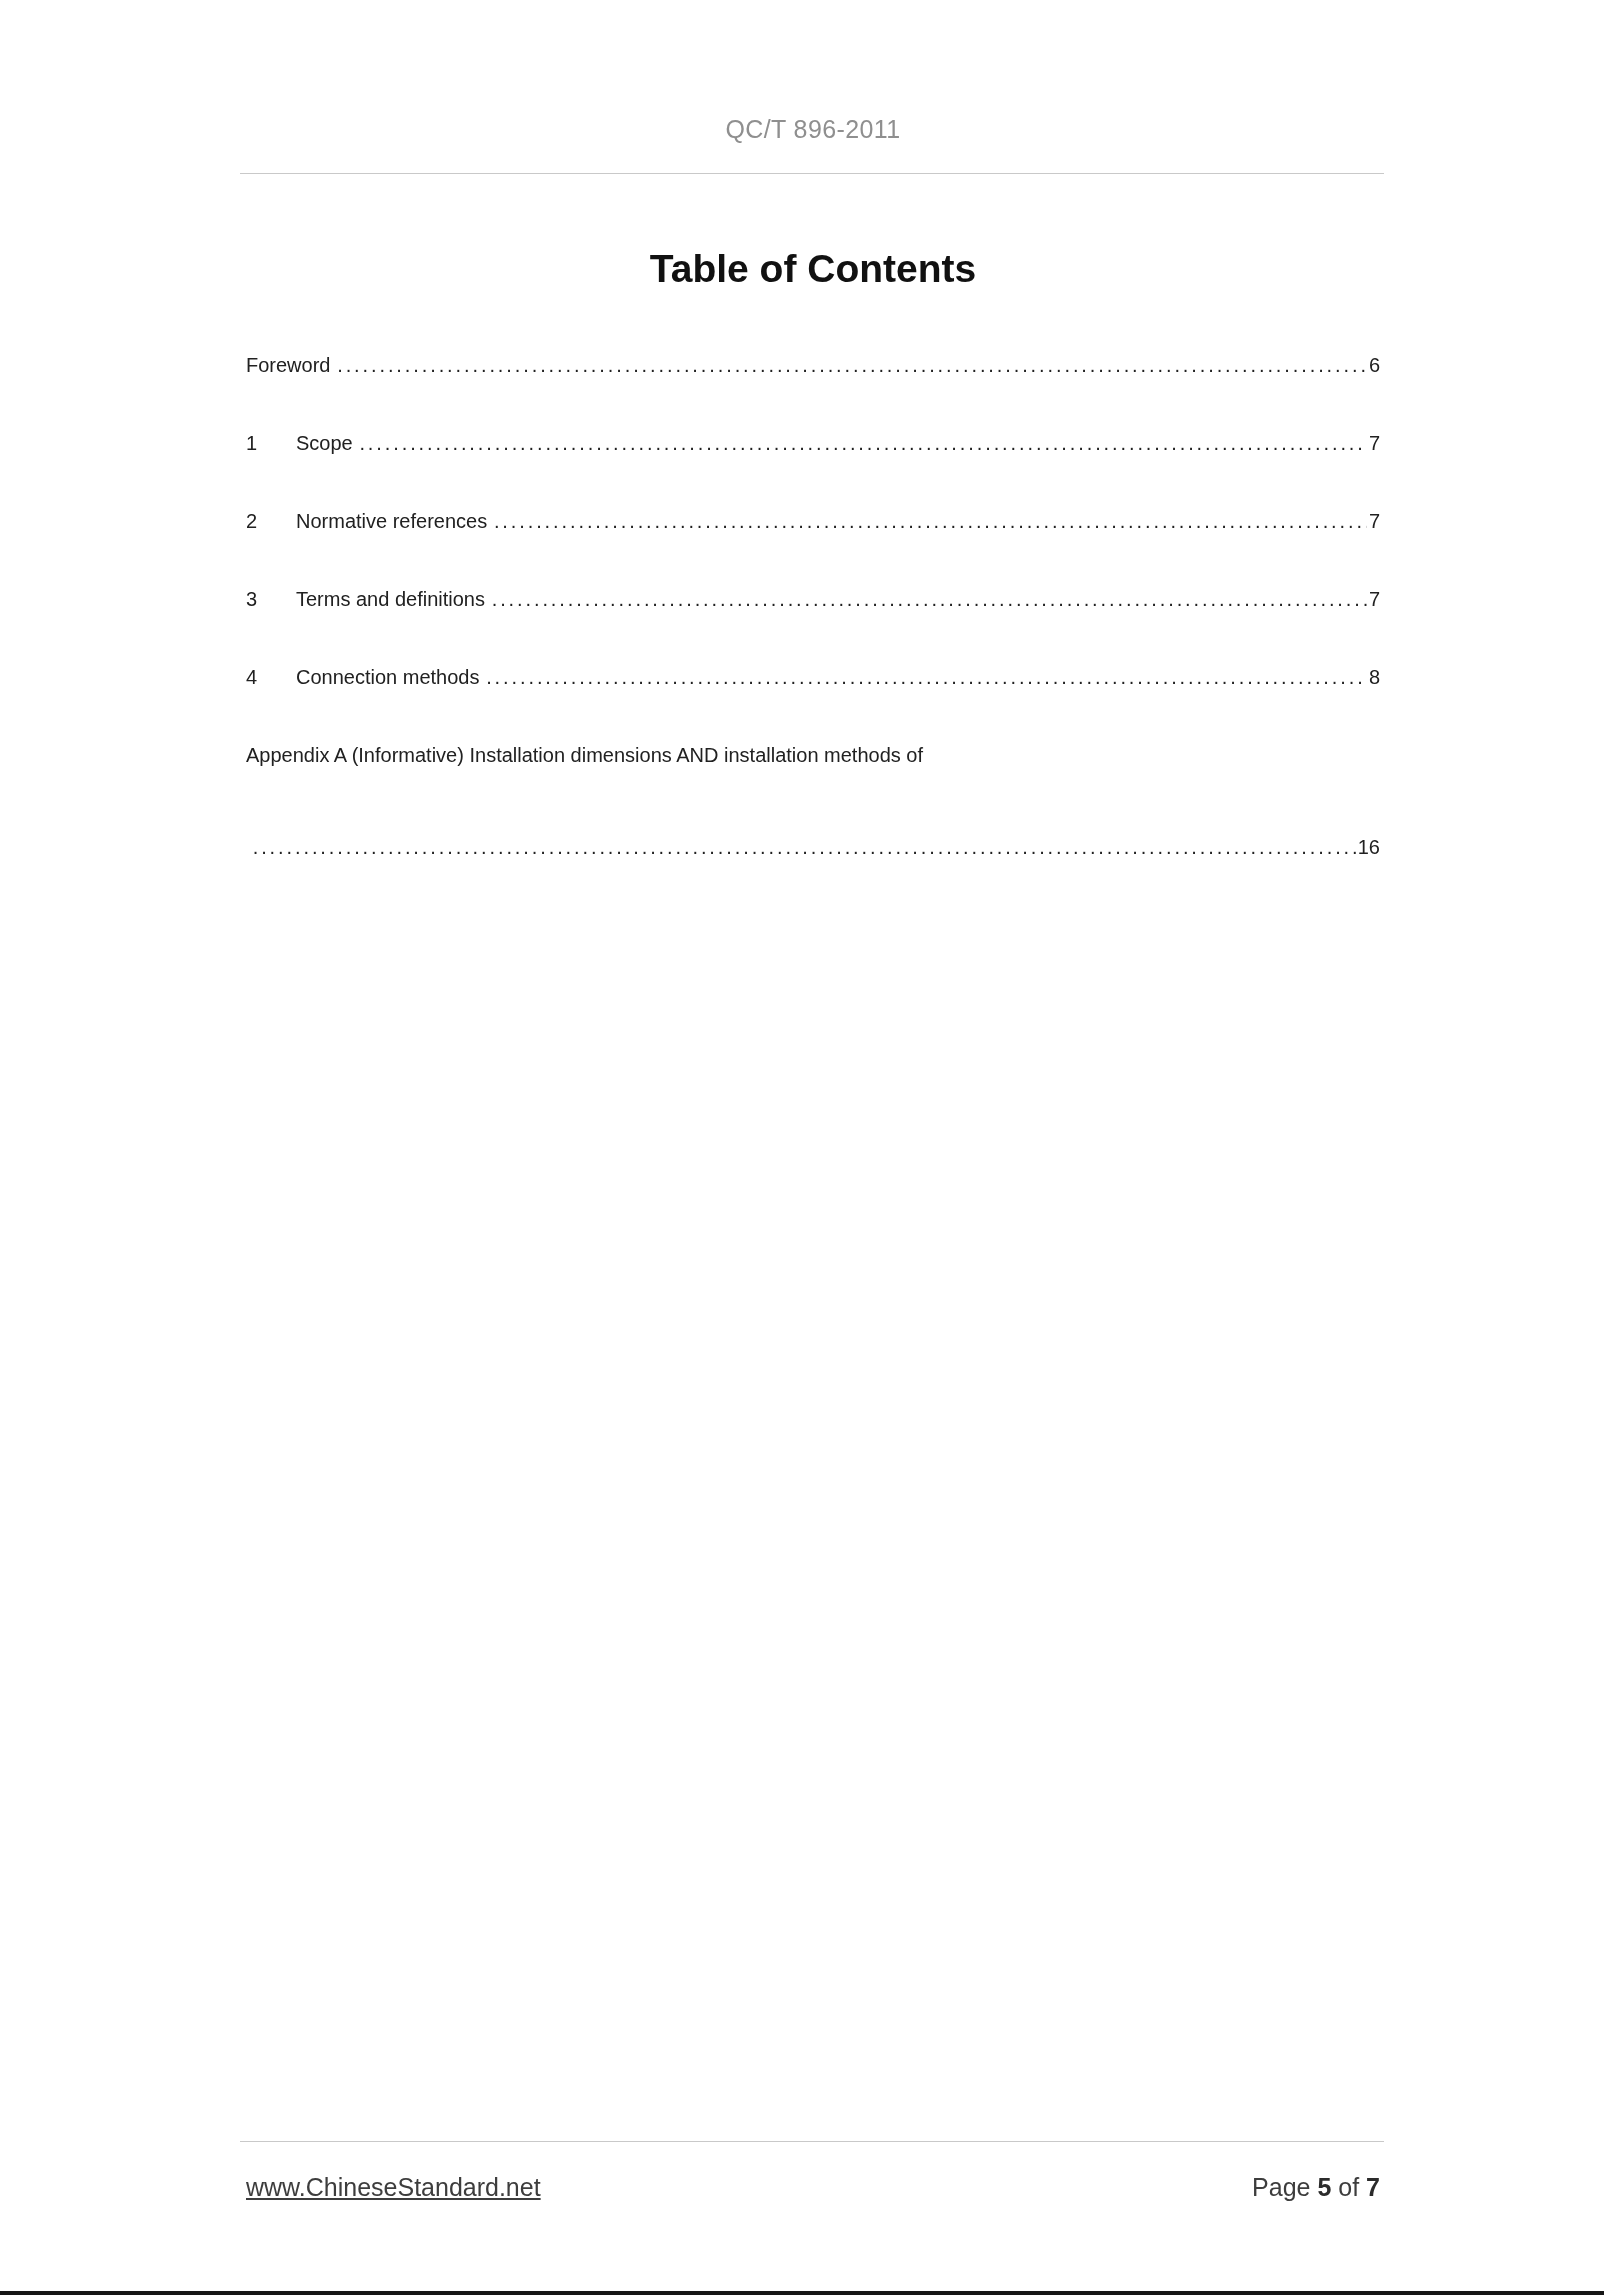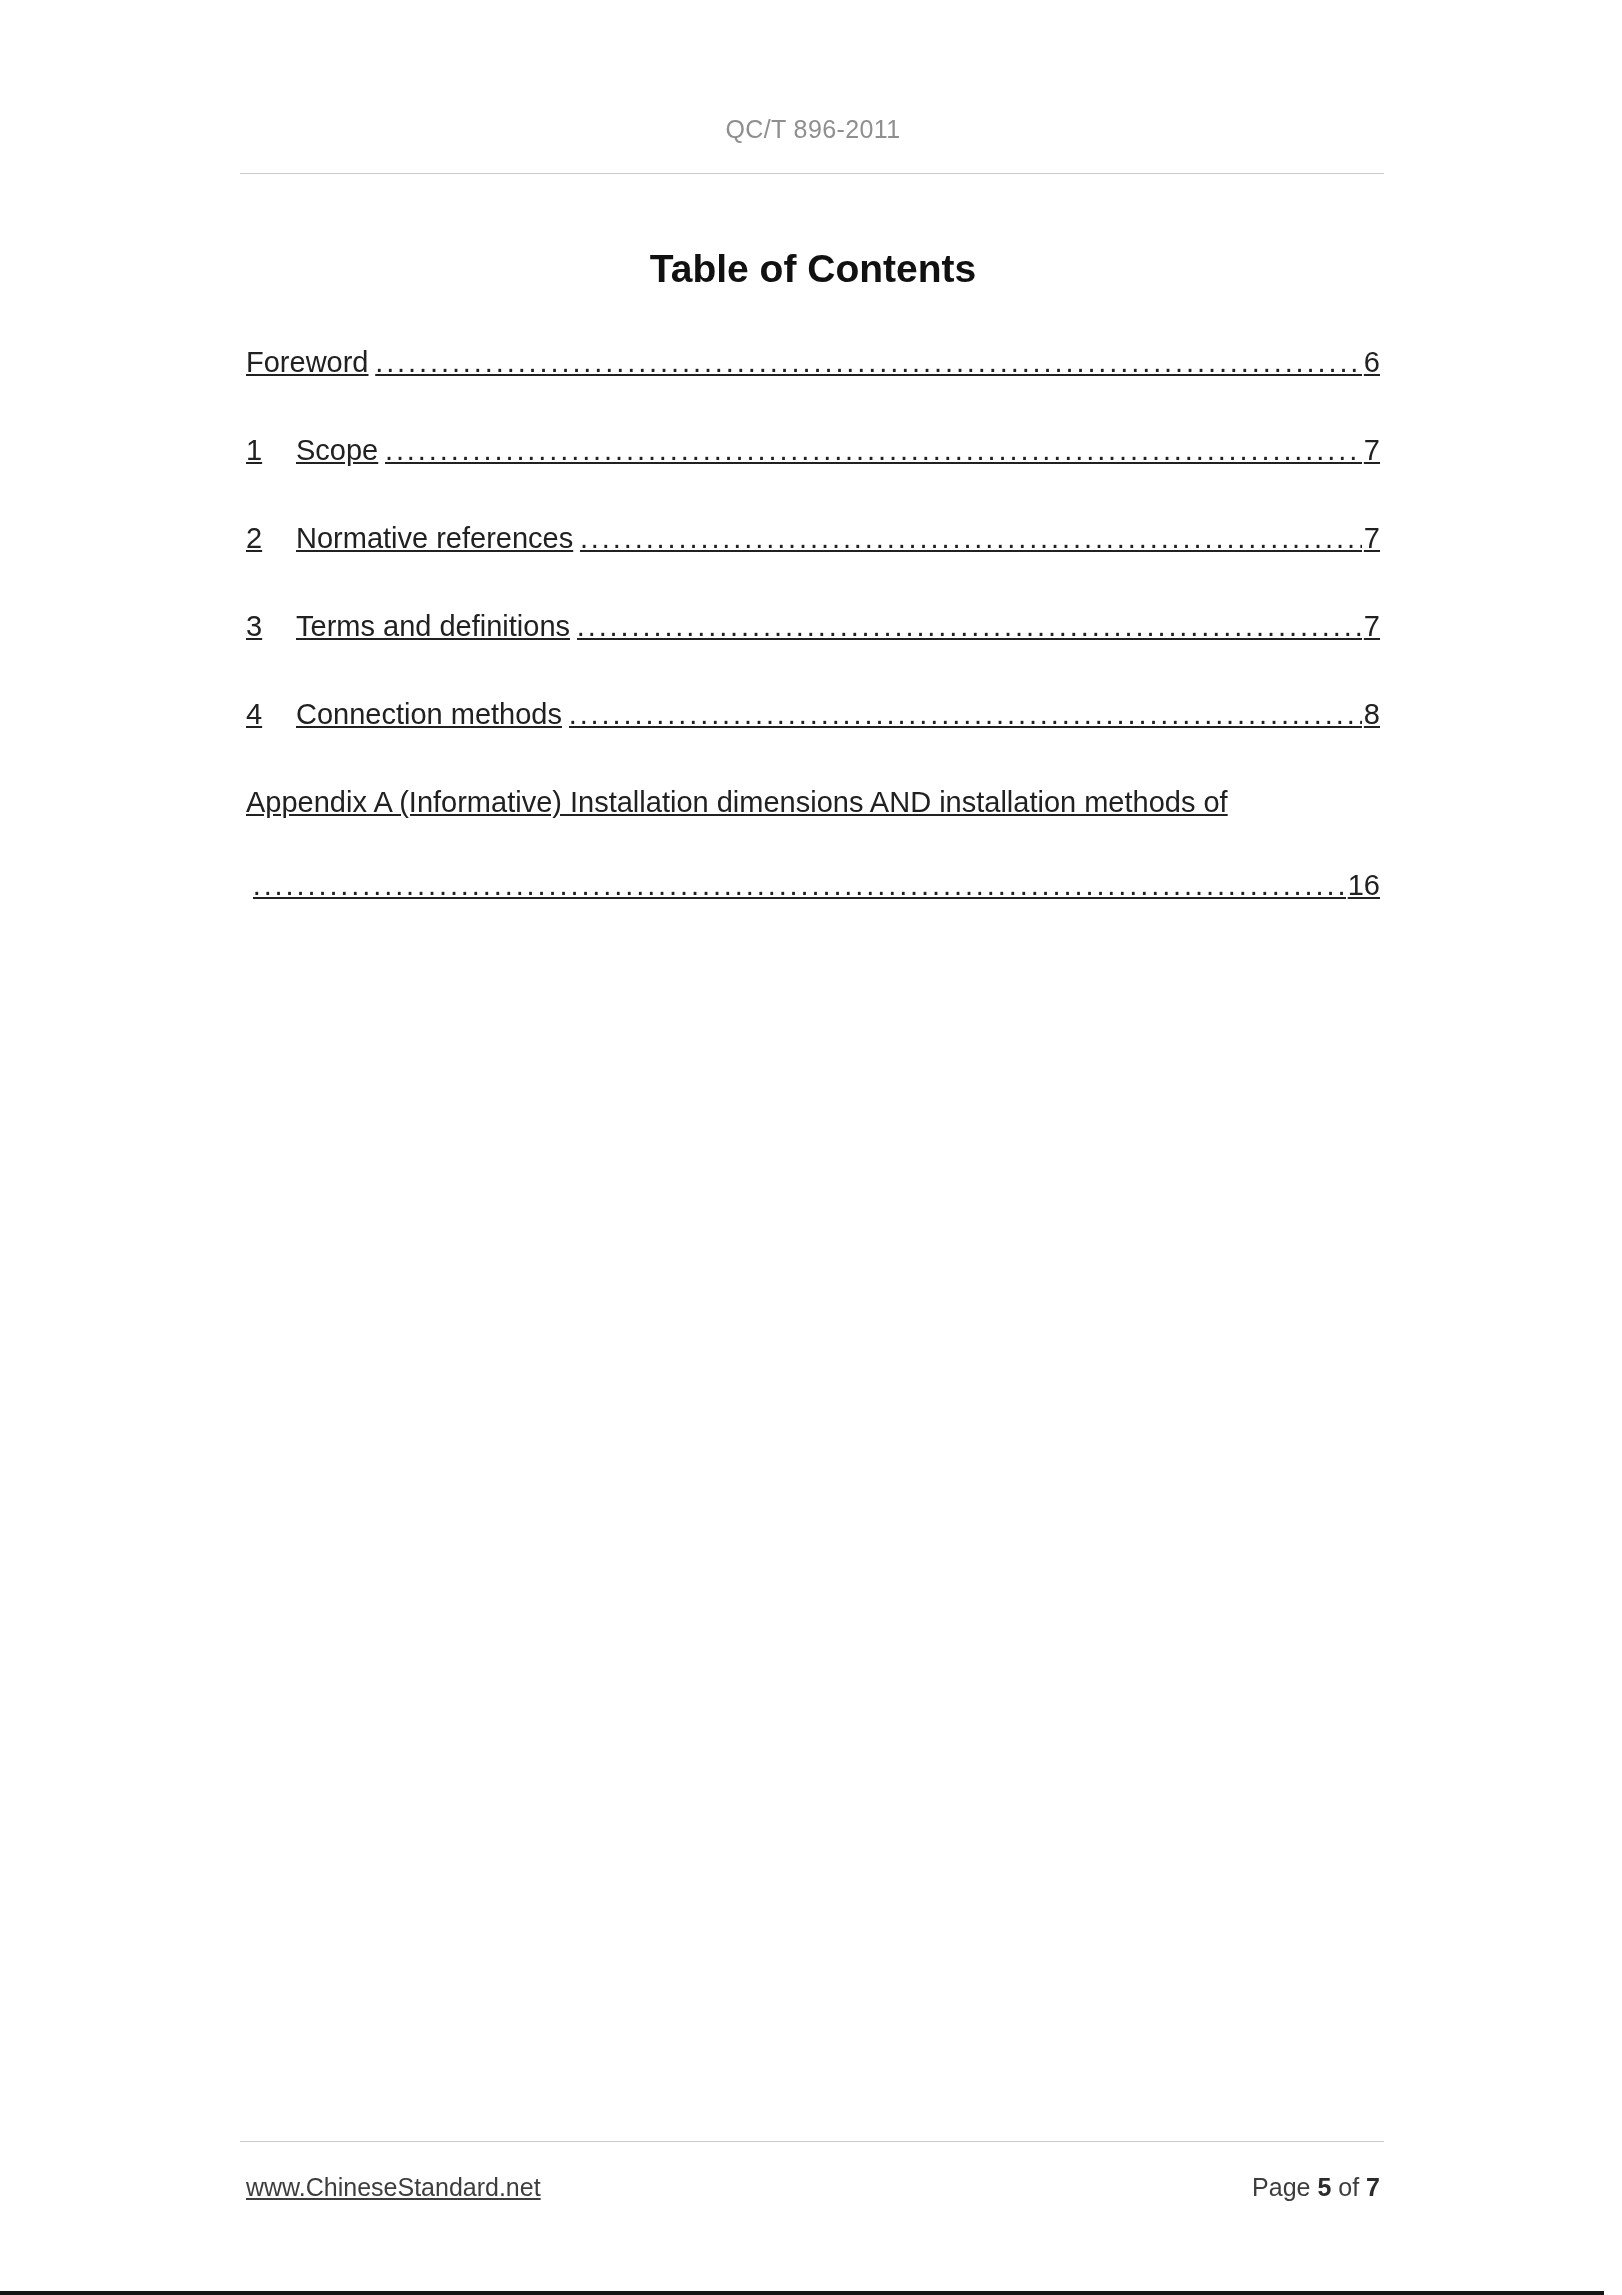--- a/index.html
+++ b/index.html
@@ -42,23 +42,22 @@
   .page-title {
     top: 247px;
     text-align: center;
     font-size: 39px;
     font-weight: bold;
     color: #111111;
   }
 
   
   .toc {
-    top: 346px;
-    font-size: 29px;
-    text-decoration: underline;
+    top: 354px;
+    font-size: 20px;
   }
   .toc-row {
     display: flex;
     align-items: baseline;
     margin-bottom: 55px;
     white-space: nowrap;
   }
   .toc-num {
     display: inline-block;
     width: 50px;
@@ -77,21 +76,21 @@
   }
   .toc-dots::after {
     content: "......................................................................................................................................................................................";
     letter-spacing: 2.9px;
   }
   .toc-page {
     flex: 0 0 auto;
     text-align: right;
   }
   .appendix-line1 {
-    margin-bottom: 50px;
+    margin-bottom: 69px;
     white-space: nowrap;
   }
 
   
   .footer-rule {
     position: absolute;
     left: 240px;
     width: 1144px;
     top: 2141px;
     border-top: 1.7px solid #c9c9c9;

